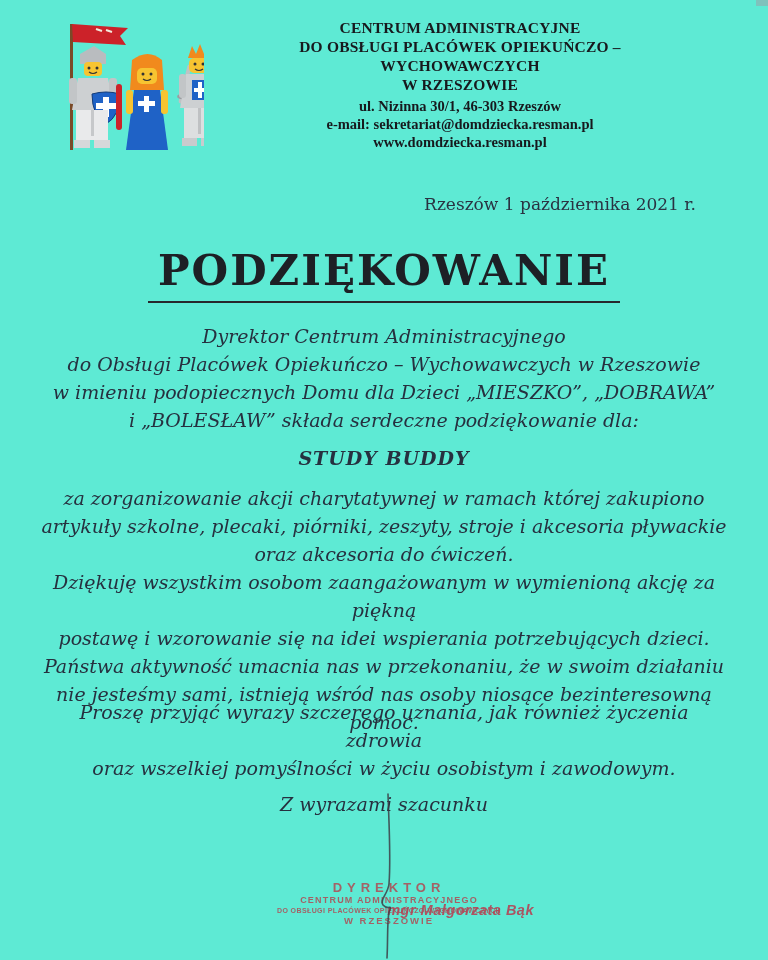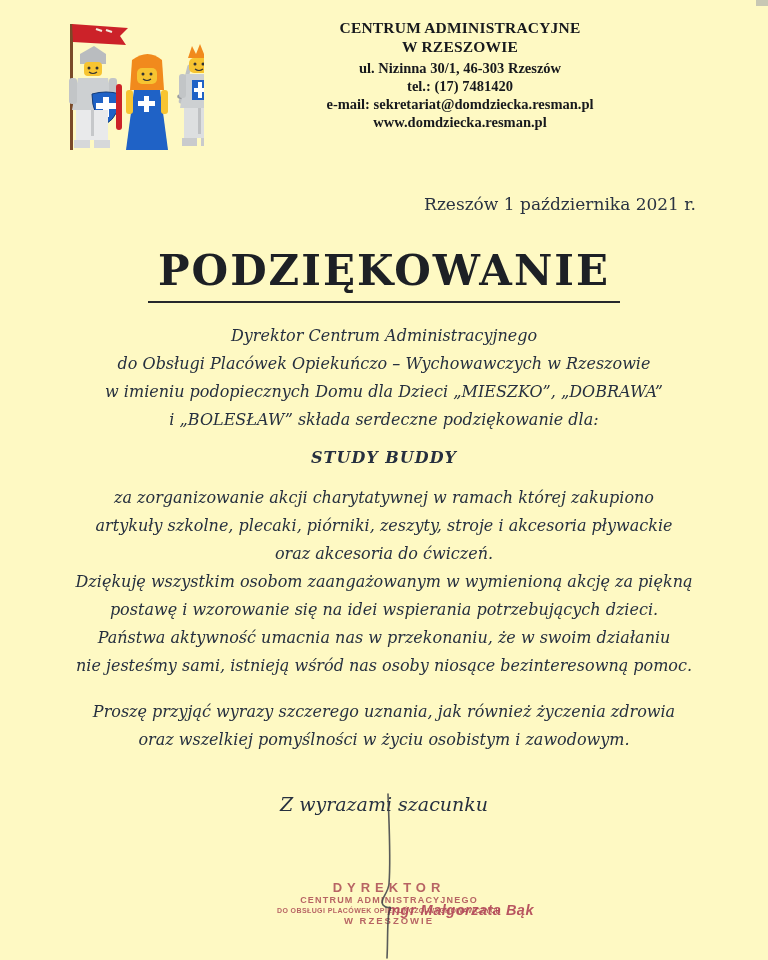--- a/index.html
+++ b/index.html
@@ -1,18 +1,18 @@
 <!DOCTYPE html>
 <html><head>
 <meta charset="utf-8">
 <style>
   html,body{margin:0;padding:0;background:#e8e8e8;}
   .page{
     position:relative;width:768px;height:960px;margin:0 auto;
-    background:#fef9c3;overflow:hidden;
+    background:#5eead4;overflow:hidden;
     font-family:"DejaVu Serif", serif;color:#26303f;
   }
   
   .logo{position:absolute;left:36px;top:12px;width:168px;height:152px;}
   .org-header{
     position:absolute;left:222px;top:18px;width:476px;text-align:center;
     font-family:"Liberation Serif", serif;font-weight:bold;color:#17191d;
   }
   .org-line{font-size:15.5px;line-height:19px;letter-spacing:.2px;}
   .contact-line{font-size:14.5px;line-height:18px;}
@@ -26,21 +26,21 @@
   
   .title-wrap{position:absolute;top:246px;left:0;width:100%;text-align:center;}
   .title{
     display:inline-block;font-size:42px;font-weight:bold;
     letter-spacing:2px;color:#1d2025;
     border-bottom:2px solid #26282c;padding:0 10px 6px 10px;
   }
   
   .para{
     position:absolute;left:40px;width:688px;text-align:center;
-    font-style:italic;font-size:16px;line-height:28px;color:#26303f;
+    font-style:italic;font-size:19px;line-height:28px;color:#26303f;
   }
   .p1{top:322px;}
   .recipient{top:444px;font-weight:bold;letter-spacing:1px;}
   .p2{top:484px;}
   .p3{top:568px;}
   .p4{top:698px;}
   .closing{top:790px;font-size:19px;}
   
   .stamp{
     position:absolute;left:244px;top:843px;width:290px;text-align:center;
@@ -124,24 +124,24 @@
 
       <rect x="148" y="96" width="30" height="30" fill="#dddfe0"></rect>
       <rect x="162" y="96" width="3" height="26" fill="#bfc1c3"></rect>
       <rect x="146" y="126" width="15" height="8" fill="#c9cbcd"></rect>
       <rect x="165" y="126" width="15" height="8" fill="#c9cbcd"></rect>
     </svg>
   </div>
 
   <div class="org-header">
     <div class="org-line">CENTRUM ADMINISTRACYJNE</div>
+    <div class="org-line">DO OBSŁUGI PLACÓWEK OPIEKUŃCZO – WYCHOWAWCZYCH</div>
     <div class="org-line">W RZESZOWIE</div>
     <div class="gap"></div>
     <div class="contact-line">ul. Nizinna 30/1,  46-303 Rzeszów</div>
-    <div class="contact-line">tel.: (17) 7481420</div>
     <div class="contact-line">e-mail: sekretariat@domdziecka.resman.pl</div>
     <div class="contact-line">www.domdziecka.resman.pl</div>
   </div>
 
   <div class="date-line">Rzeszów 1 października 2021 r.</div>
 
   <div class="title-wrap">
     <span class="title">PODZIĘKOWANIE</span>
   </div>
 

